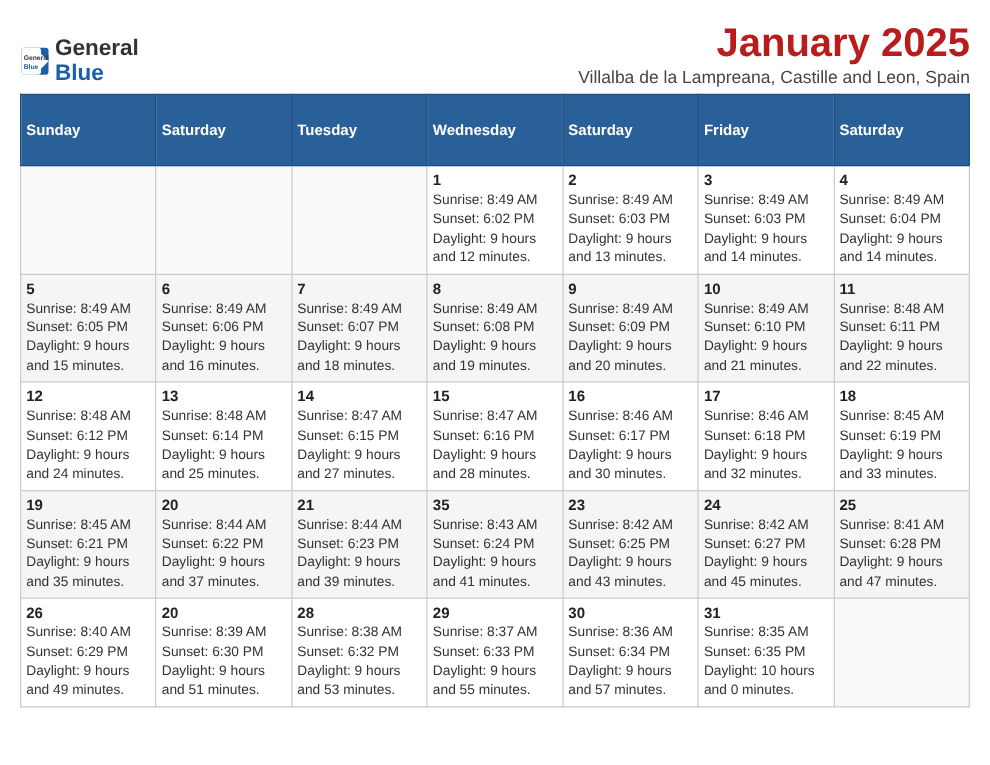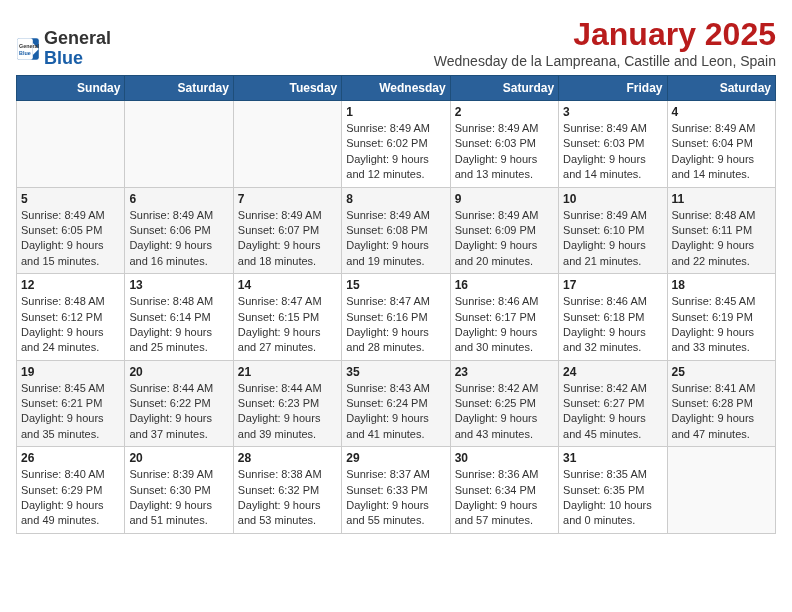--- a/index.html
+++ b/index.html
@@ -45,22 +45,22 @@
       color: #444;
     }
     .calendar {
       width: 100%;
       border-collapse: collapse;
       font-size: 11px;
     }
     .calendar th {
       background: #2a6099;
       color: #fff;
-      padding: 5px 4px;
-      text-align: right;
+      padding: 21px 4px;
+      text-align: left;
       font-size: 12px;
       border: 1px solid #1e4e7a;
     }
     .calendar td {
       border: 1px solid #ccc;
       vertical-align: top;
       padding: 4px 4px;
       width: 14.28%;
       min-height: 80px;
       background: #fff;
@@ -97,21 +97,21 @@
     </svg>
     <div>
       <div class="logo-text">
         <span class="logo-general">General</span><br>
         <span class="logo-blue">Blue</span>
       </div>
     </div>
   </div>
   <div class="title-block">
     <div class="month-title">January 2025</div>
-    <div class="subtitle">Wednesday de la Lampreana, Castille and Leon, Spain</div>
+    <div class="subtitle">Villalba de la Lampreana, Castille and Leon, Spain</div>
   </div>
 </div>
 
 <table class="calendar">
   <thead>
     <tr>
     <th>Sunday</th>
         <th>Saturday</th>
         <th>Tuesday</th>
         <th>Wednesday</th>

